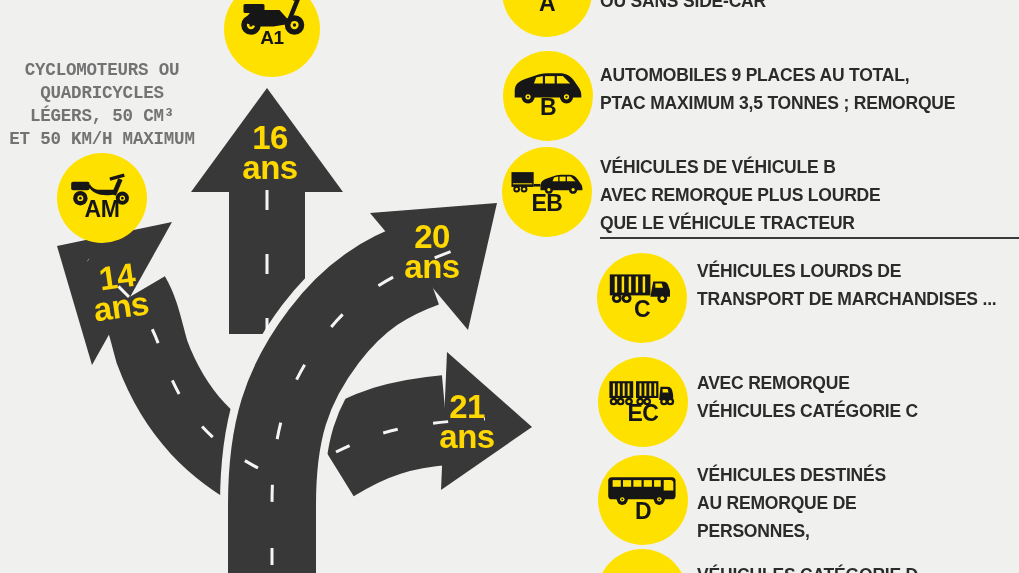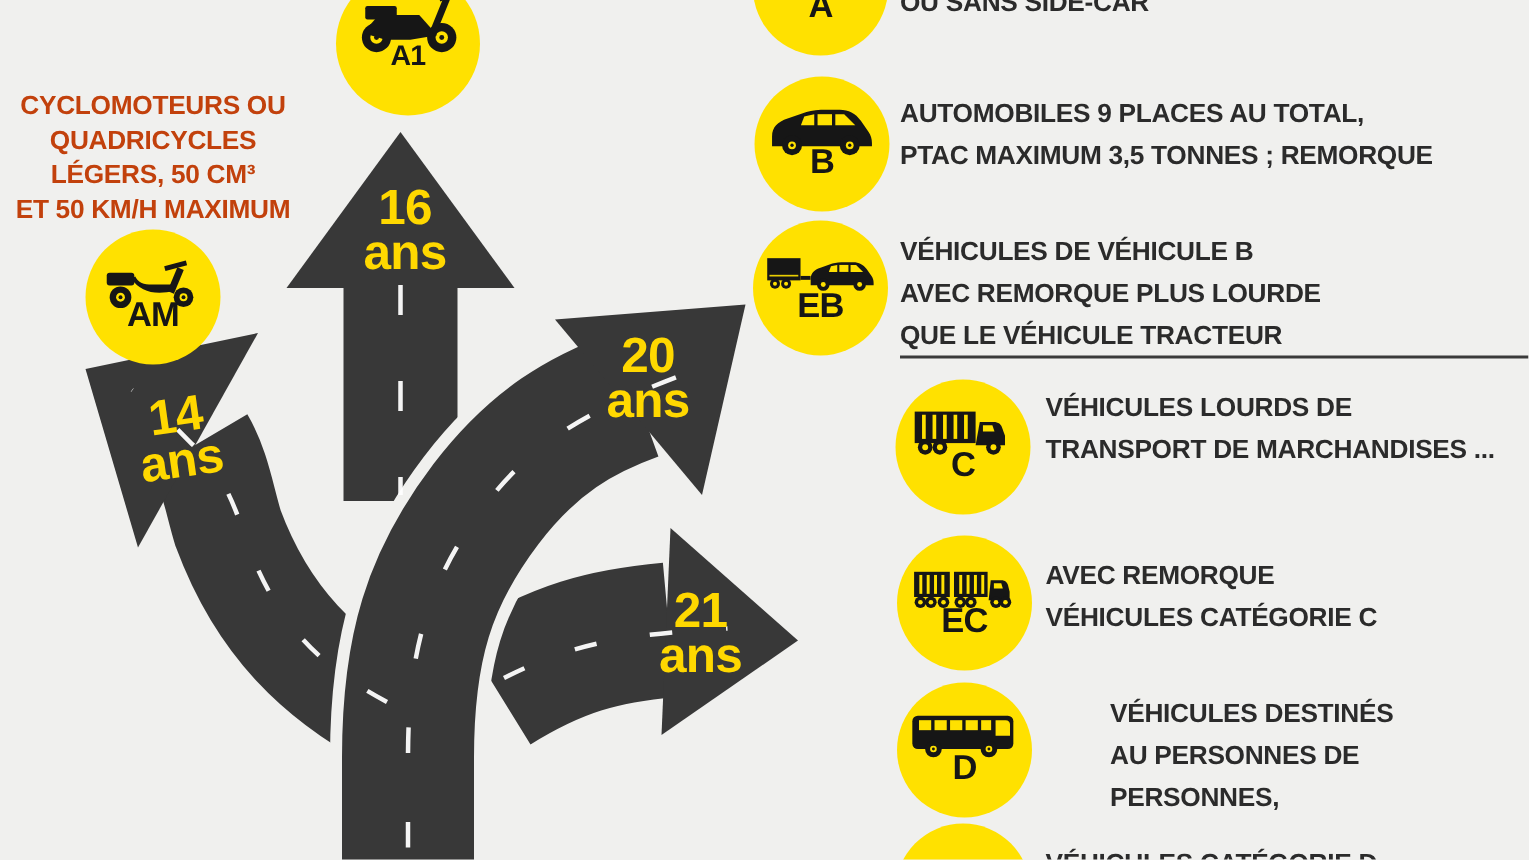--- a/index.html
+++ b/index.html
@@ -12,21 +12,21 @@
   .badge .vicon{position:absolute;}
 
   .b90{width:90px;height:90px;}
   .b96{width:96px;height:96px;}
   .b90 .code{top:43px;font-size:23px;}
   .b96 .code{top:46px;font-size:19px;}
   .b90 .vicon{left:8px;top:13px;width:74px;height:42px;}
   .b96 .vicon{left:9px;top:8px;width:78px;height:48px;}
 
   .note{position:absolute;left:0;top:59px;width:204px;text-align:center;
-        font-size:17.5px;line-height:23px;font-weight:bold;color:#c2410c;letter-spacing:-.2px;}
+        font-size:17.5px;line-height:23px;font-weight:bold;color:#737373;letter-spacing:-.2px;font-family:Liberation Mono, monospace;}
 
   .desc{position:absolute;font-size:17.5px;line-height:28px;font-weight:bold;
         color:#2b2b2b;letter-spacing:-.2px;white-space:nowrap;}
 
   .age{position:absolute;width:110px;text-align:center;color:#ffd800;
        font-weight:bold;font-size:33px;line-height:30px;letter-spacing:-.5px;}
 
   .divider{position:absolute;left:600px;top:237px;width:419px;height:2px;background:#3a3a3a;}
 </style>
 </head>
@@ -253,23 +253,23 @@
       <path d="M78,16 L87,16 C89.5,16 91,17.5 91,20 L91,30 L78,30 Z" fill="#ffe100"></path>
       <circle cx="22" cy="42" r="7.5" fill="#161616"></circle>
         <circle cx="22" cy="42" r="3" fill="#ffe100"></circle>
         <circle cx="22" cy="42" r="1.3" fill="#161616"></circle>
       <circle cx="72" cy="42" r="7.5" fill="#161616"></circle>
         <circle cx="72" cy="42" r="3" fill="#ffe100"></circle>
         <circle cx="72" cy="42" r="1.3" fill="#161616"></circle>
     </svg>
     <div class="code">D</div>
   </div>
-  <div class="desc" style="left:697px;top:461px;margin-left:43px;">
+  <div class="desc" style="left:697px;top:461px;">
     <div>VÉHICULES DESTINÉS</div>
-    <div>AU PERSONNES DE</div>
+    <div>AU REMORQUE DE</div>
     <div>PERSONNES,</div>
   </div>
 
   <div class="badge b90" style="left:597px;top:549px;"></div>
   <div class="desc" style="left:697px;top:561px;">
     <div>VÉHICULES CATÉGORIE D</div>
   </div>
 
 </div>
 

